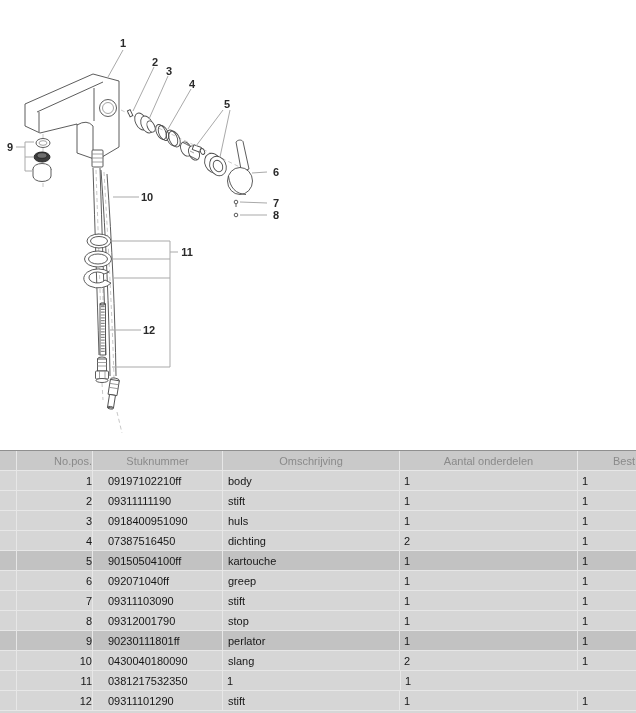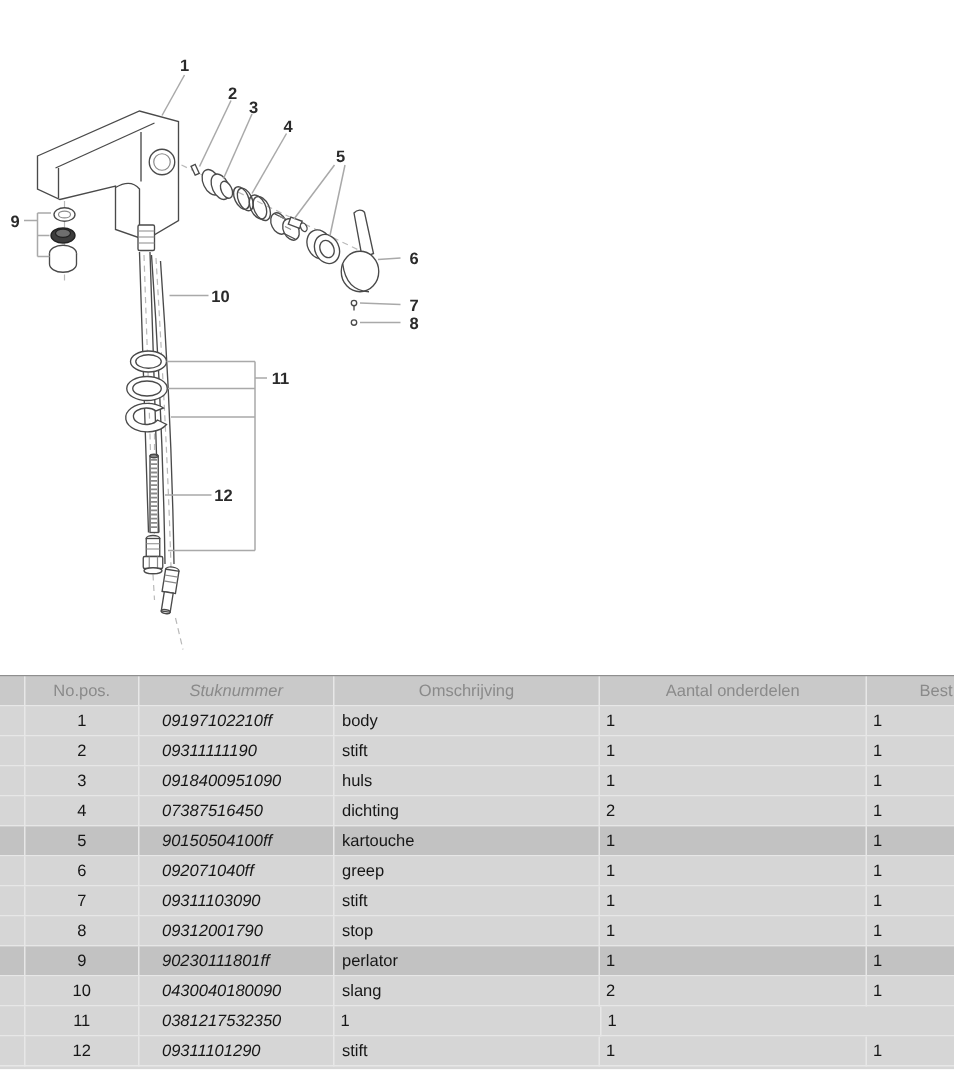--- a/index.html
+++ b/index.html
@@ -23,22 +23,22 @@
                border-top:1px solid var(--table-top-border,#8f8f8f);
                box-sizing:border-box;font-size:11px;color:var(--cell-text,#111);}
   .trow,.thead{display:flex;width:720px;height:20px;line-height:20px;
                box-sizing:border-box;border-bottom:1px solid var(--grid-line,#e7e7e7);}
   .thead{background:var(--header-bg,#c9c9c9);color:var(--header-text,#8a8a8a);}
   .trow{background:var(--table-bg,#d6d6d6);}
   .trow.hl{background:var(--row-highlight,#c3c3c3);}
   .cell{box-sizing:border-box;border-right:1px solid var(--grid-line,#e7e7e7);
         overflow:hidden;white-space:nowrap;height:20px;}
   .c0{width:17px;}
-  .c1{width:76px;text-align:center;}
-  .c2{width:130px;padding-left:15px;font-style:italic;}
+  .c1{width:76px;text-align:right;}
+  .c2{width:130px;padding-left:15px;}
   .c3{width:177px;padding-left:5px;}
   .c4{width:178px;padding-left:4px;}
   .c5{width:142px;padding-left:4px;border-right:none;}
   .thead .c2,.thead .c3,.thead .c4{padding-left:0;text-align:center;}
   .thead .c5{text-align:left;padding-left:35px;}
 </style>
 </head>
 <body>
 
 <div class="page">

